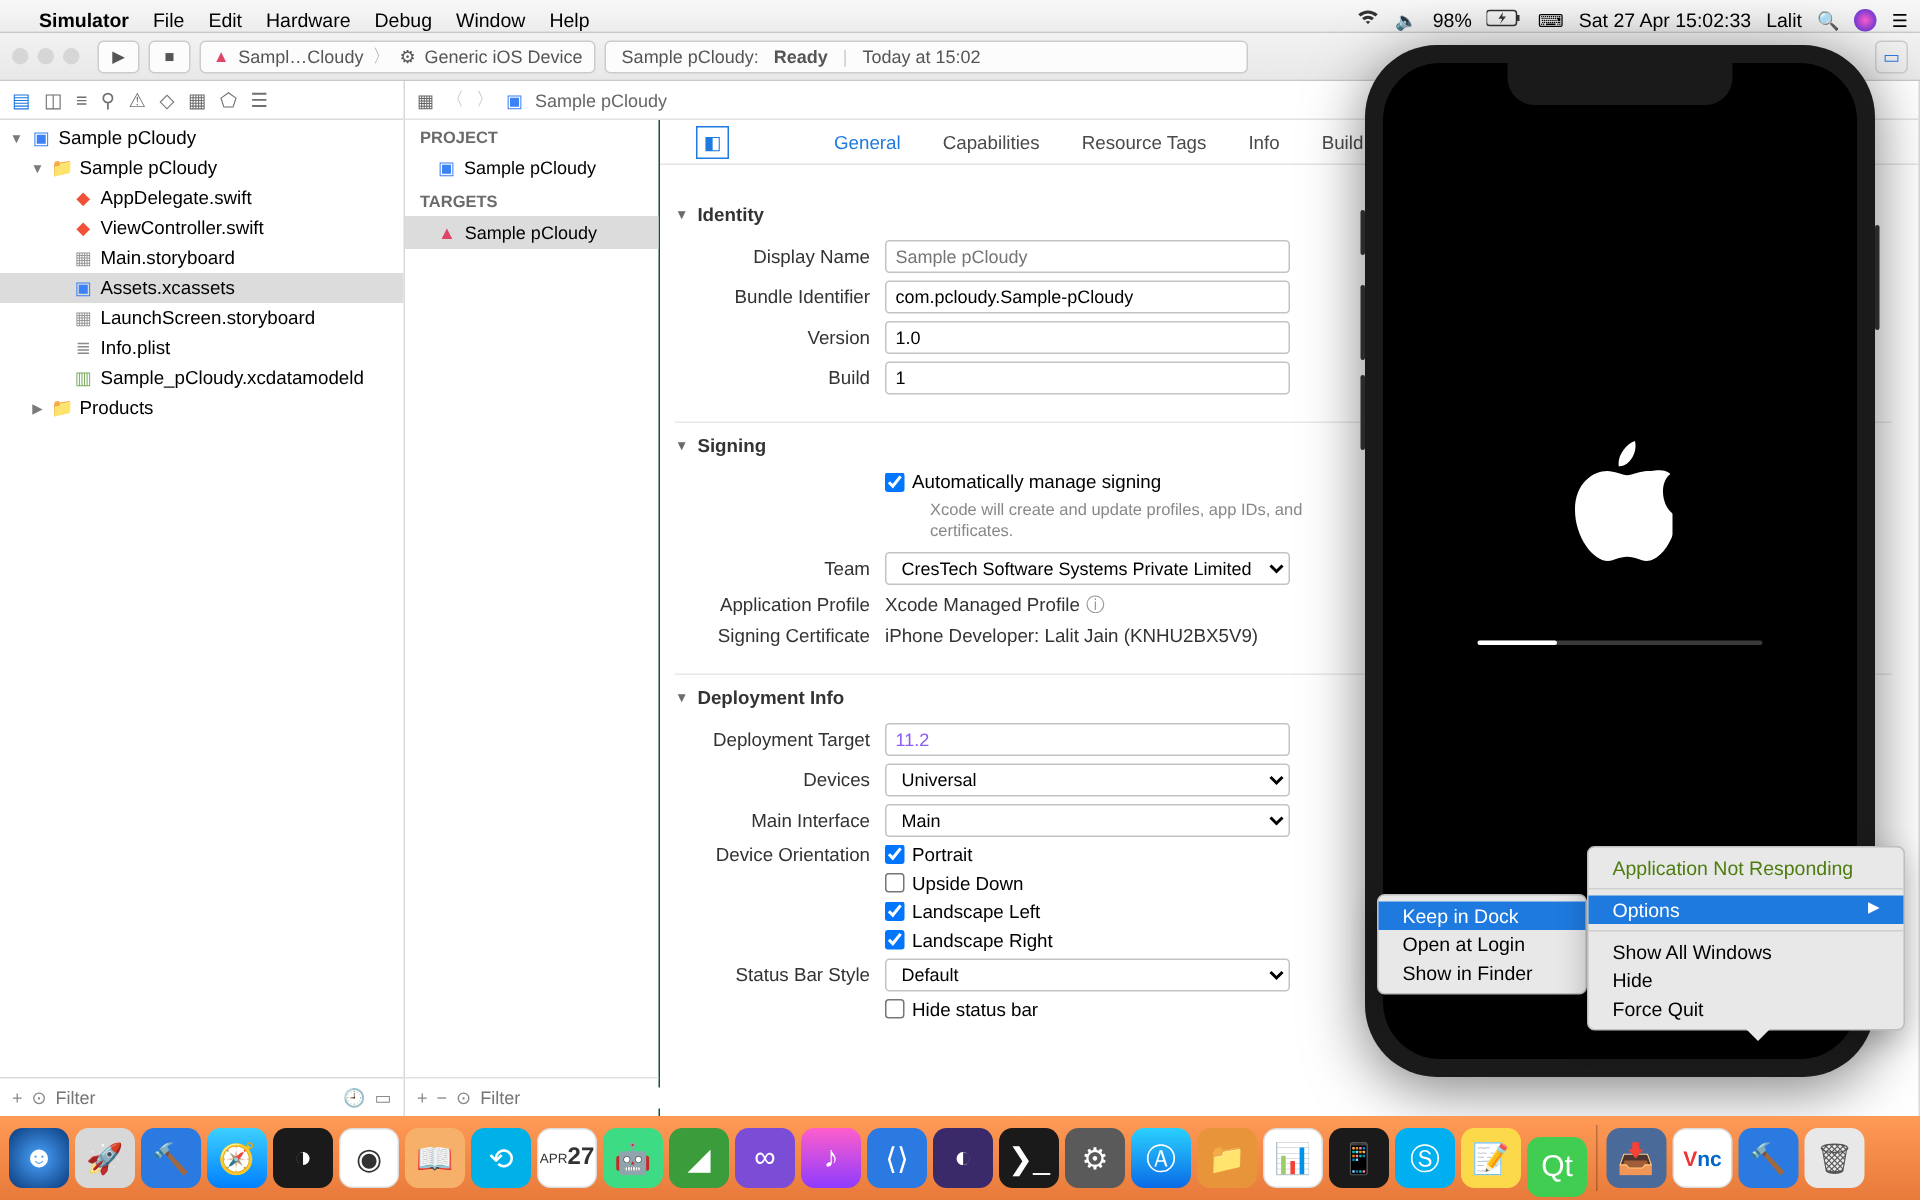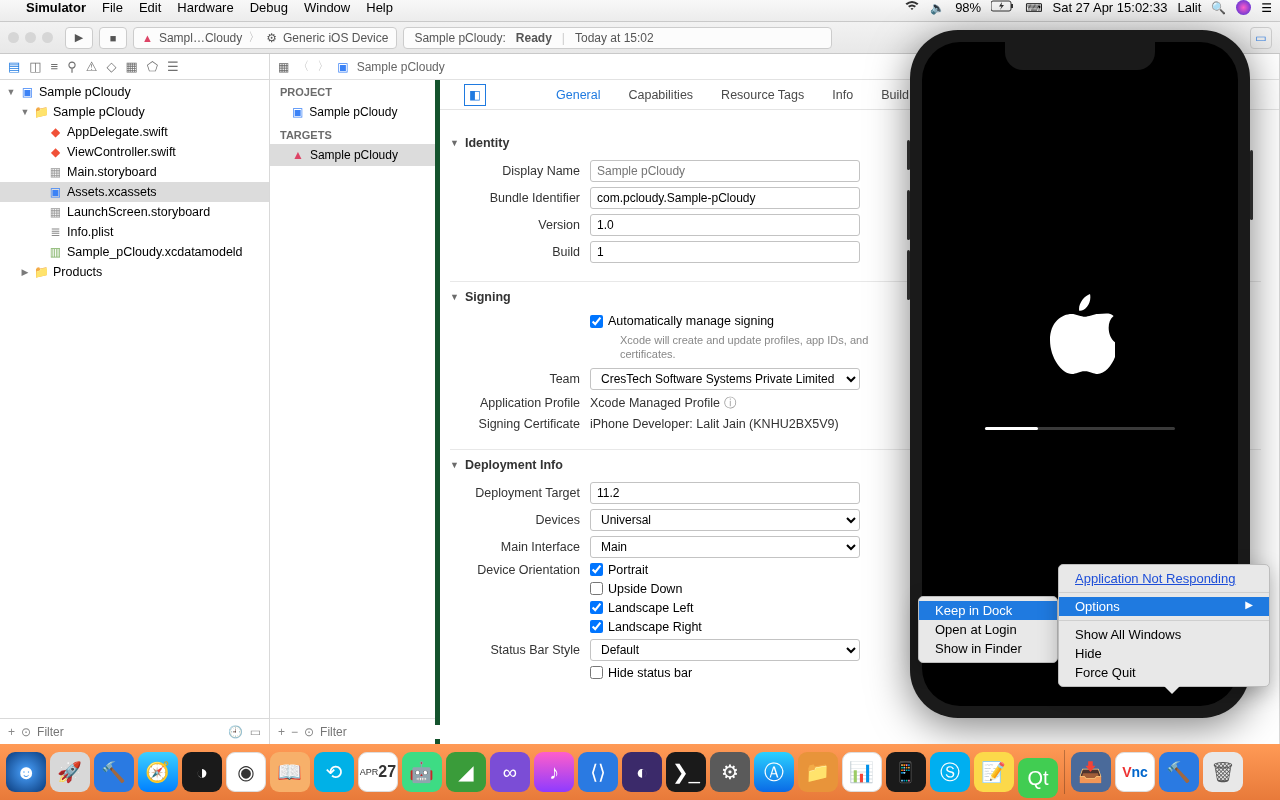--- a/index.html
+++ b/index.html
@@ -1,19 +1,19 @@
 <!DOCTYPE html>
 <html><head>
 <meta charset="utf-8">
 <style>
 * { margin: 0; padding: 0; box-sizing: border-box; font-family: -apple-system, "Helvetica Neue", Arial, sans-serif; }
 body { width: 1280px; height: 800px; overflow: hidden; background: #fff; position: relative; }
 
 
-.menubar { height: 22px; background: linear-gradient(#f8f8f8,#ececec); border-bottom: 1px solid #c9c9c9; display: flex; align-items: flex-start; padding: 0 10px; font-size: 13px; position: relative; }
+.menubar { height: 22px; background: linear-gradient(#f8f8f8,#ececec); border-bottom: 1px solid #c9c9c9; display: flex; align-items: flex-end; padding: 0 10px; font-size: 13px; position: relative; }
 .menubar .left { display: flex; gap: 16px; align-items: center; }
 .menubar .right { position: absolute; right: 8px; display: flex; gap: 10px; align-items: center; }
 .apple-logo { font-size: 15px; }
 .menubar b { font-weight: 600; }
 .mb-icon { font-size: 12px; }
 
 
 .toolbar { height: 32px; background: linear-gradient(#f2f2f2,#e8e8e8); border-bottom: 1px solid #c9c9c9; display: flex; align-items: center; padding: 0 8px; gap: 6px; font-size: 12px; color: #555; }
 .traffic { display: flex; gap: 6px; margin-right: 6px; }
 .traffic span { width: 11px; height: 11px; border-radius: 50%; background: #d6d6d6; display: inline-block; }
@@ -39,21 +39,21 @@
 .swift-icon { color:#f05138; }
 .sb-icon { color:#999; }
 .plist-icon { color:#8b8b8b; }
 .nav-filter { height: 26px; border-top: 1px solid #d9d9d9; display: flex; align-items: center; gap: 6px; padding: 0 8px; font-size: 12px; color: #8a8a8a; }
 .nav-filter input { border: none; outline: none; flex: 1; font-size: 12px; }
 
 
 .editor { flex: 1; display: flex; flex-direction: column; border-right: 1px solid #d9d9d9; }
 .jumpbar { height: 26px; border-bottom: 1px solid #e2e2e2; display: flex; align-items: center; padding: 0 8px; gap: 8px; font-size: 12px; color: #666; }
 .editor-split { flex: 1; display: flex; }
-.outline { width: 170px; border-right: 5px solid #14532d; font-size: 12px; }
+.outline { width: 170px; border-right: 1px solid #14532d; font-size: 12px; }
 .outline .hdr { padding: 6px 10px 3px; color: #6b6b6b; font-weight: 600; font-size: 11px; }
 .outline .item { padding: 4px 10px 4px 22px; display: flex; align-items: center; gap: 6px; }
 .outline .item.selnav { background: #dcdcdc; }
 .tabs { height: 30px; border-bottom: 1px solid #e4e4e4; display: flex; align-items: center; gap: 24px; padding-left: 20px; font-size: 12.5px; }
 .tabs .tab { color: #4a4a4a; padding: 6px 2px; cursor: pointer; }
 .tabs .tab.active { color: #1f7ae0; }
 .squarebtn{ width:22px; height:22px; border:1px solid #1f7ae0; display:flex;align-items:center;justify-content:center; margin-left:4px;}
 
 
 .form { flex: 1; overflow-y: auto; padding: 10px 18px 10px 10px; font-size: 12.5px; }
@@ -77,21 +77,21 @@
 .notch { position: absolute; top: 0; left: 50%; transform: translateX(-50%); width: 150px; height: 28px; background: #1a1a1a; border-radius: 0 0 18px 18px; }
 .apple-boot { position: absolute; top: 45%; left: 50%; transform: translate(-50%,-50%); color: #fff; font-size: 60px; }
 .progress { position: absolute; top: 58%; left: 50%; transform: translateX(-50%); width: 190px; height: 3px; background: #3a3a3a; border-radius: 2px; }
 .progress .fill { width: 28%; height: 100%; background: #fff; border-radius: 2px; }
 .sidebtn { position: absolute; background: #2a2a2a; border-radius: 2px; }
 
 
 .ctx { position: absolute; background: #e8e8e8; border: 1px solid #bdbdbd; border-radius: 5px; font-size: 13px; padding: 4px 0; box-shadow: 0 6px 20px rgba(0,0,0,0.25); }
 .ctx .ci { padding: 2px 16px; white-space: nowrap; }
 .ctx .ci.sel { background: #1f7ae0; color: #fff; }
-.ctx .ci.dis { color: #1d4ed8; text-decoration: underline; }
+.ctx .ci.dis { color: #4d7c0f; }
 .ctx hr { border: none; border-top: 1px solid #cfcfcf; margin: 4px 0; }
 .ctx .arrow { float: right; font-size: 10px; }
 .ctx-pointer{ position:absolute; bottom:-8px; left:105px; width:0;height:0;border-left:8px solid transparent;border-right:8px solid transparent;border-top:8px solid #e8e8e8;}
 
 
 .dock { position: absolute; bottom: 0; left: 0; right: 0; height: 56px; background: linear-gradient(#ff9a56,#e87a3a); display: flex; align-items: center; padding: 0 6px; gap: 4px; }
 .dock .app { width: 40px; height: 40px; border-radius: 9px; display: flex; align-items: center; justify-content: center; font-size: 20px; color: #fff; flex-shrink: 0; }
 .dock .sep { width: 1px; height: 44px; background: rgba(0,0,0,0.25); margin: 0 2px; }
 </style>
 </head>
@@ -306,21 +306,21 @@
               </div>
             <div class="row">
                 <span class="label">Signing Certificate</span>
                 <span class="plain">iPhone Developer: Lalit Jain (KNHU2BX5V9)</span>
               </div>
           </div>
           <div class="section">
             <div class="section-hdr">Deployment Info</div>
             <div class="row">
                 <span class="label">Deployment Target</span>
-                <input type="text" disabled="" class="dis" style="color: #000000;" value="11.2">
+                <input type="text" disabled="" class="dis" style="color: #8b5cf6;" value="11.2">
               </div>
             <div class="row">
                 <span class="label">Devices</span>
                 <select><option>Universal</option></select>
               </div>
             <div class="row">
                 <span class="label">Main Interface</span>
                 <select><option>Main</option></select>
               </div>
             <div class="row">

